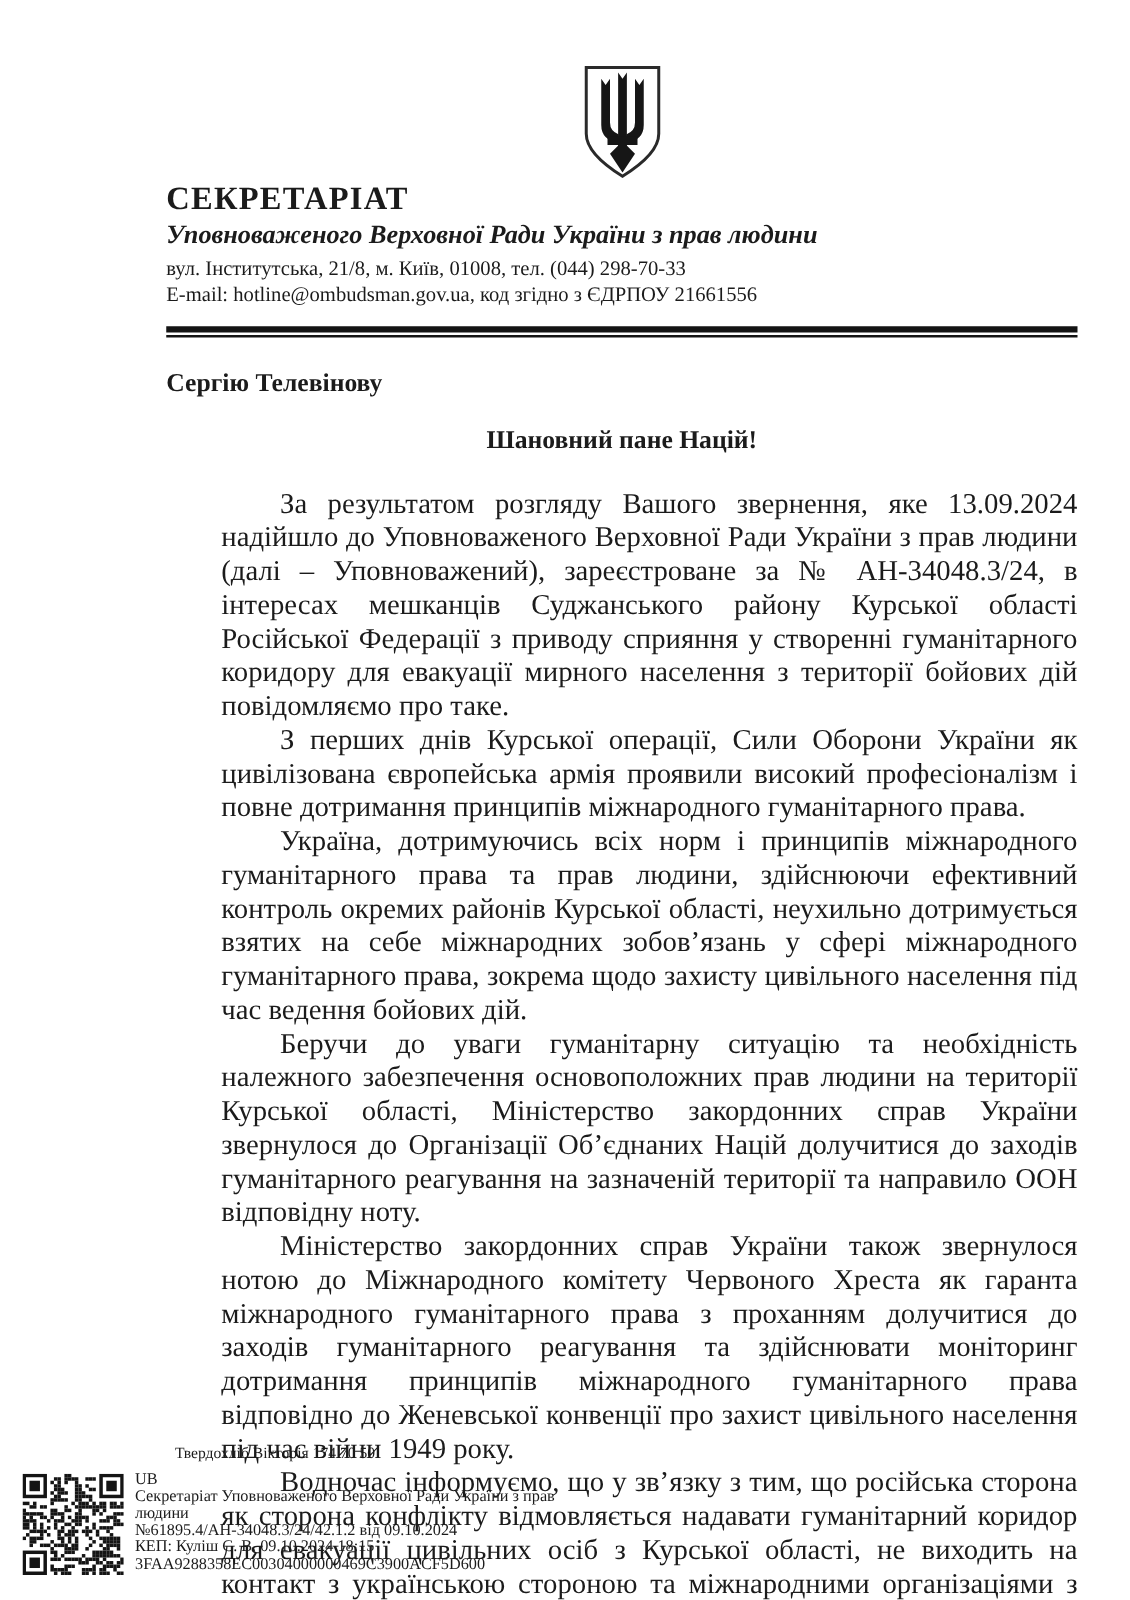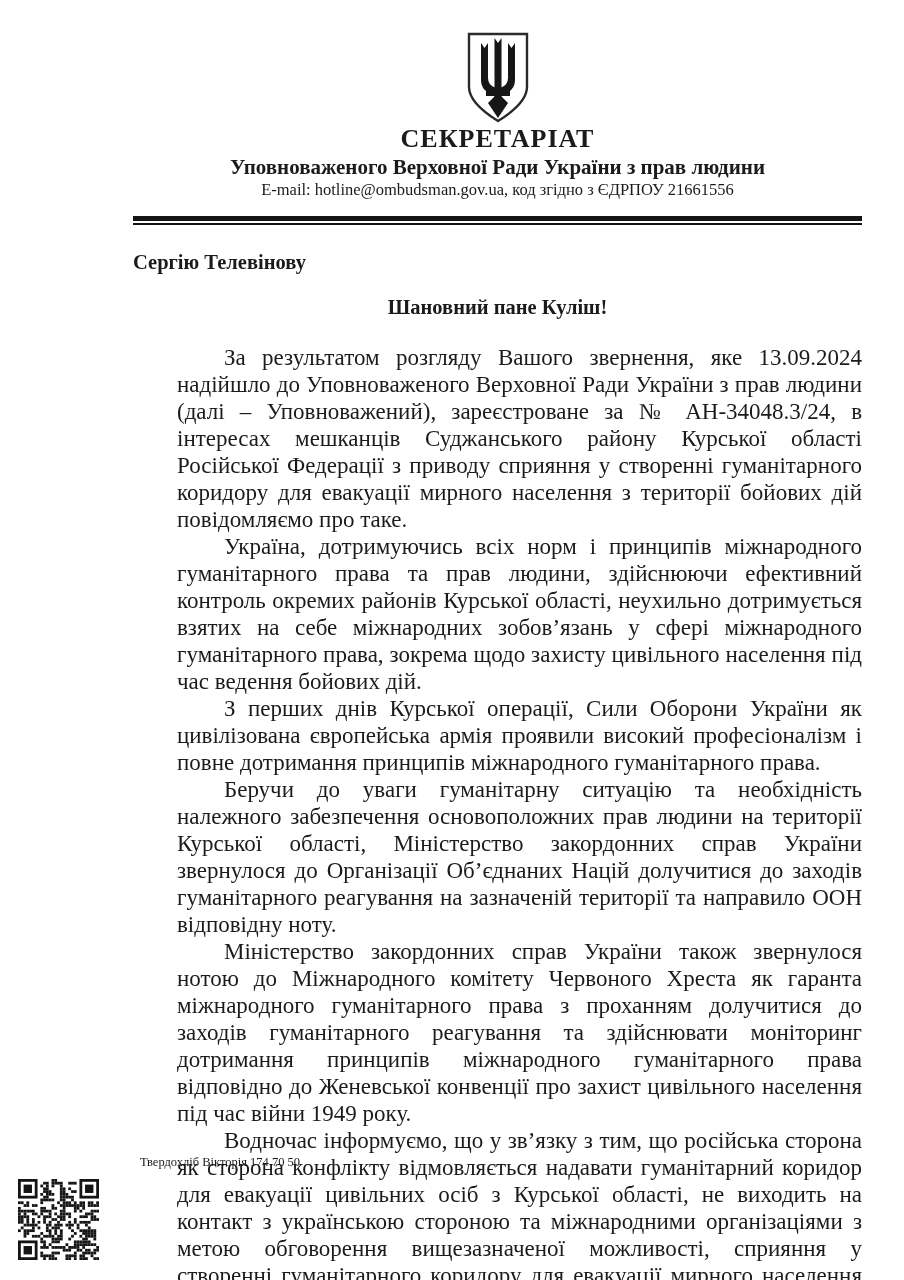--- a/index.html
+++ b/index.html
@@ -7,24 +7,24 @@
     position:relative;
     width:904px;height:1280px;
     background:#ffffff;
     overflow:hidden;
     margin:0 auto;
     font-family:"Liberation Serif","DejaVu Serif",serif;
     color:#1b1b1b;
   }
   .content{margin:0 42px 0 133px;}
   
-  .letterhead{padding-top:32px;text-align:center;}
+  .letterhead{padding-top:52px;text-align:left;}
   .emblem{display:block;margin:0 auto;width:66px;height:92px;}
   .org-title{font-size:26px;font-weight:bold;letter-spacing:1px;margin-top:1px;line-height:1.05;}
-  .org-subtitle{font-size:21px;font-weight:bold;margin-top:4px;line-height:1.1;}
+  .org-subtitle{font-size:21px;font-weight:bold;margin-top:4px;line-height:1.1;font-style:italic;}
   .org-address{font-size:16.5px;margin-top:7px;line-height:1.1;}
   .org-email{font-size:16.5px;margin-top:2px;line-height:1.1;}
   .rule{height:2px;border-top:5px solid #141414;border-bottom:2px solid #141414;margin-top:16px;}
   
   .recipient{margin-top:26px;text-align:left;font-size:20.5px;line-height:22.5px;}
   .recipient-name{font-weight:bold;}
   
   .salutation{margin-top:23px;text-align:center;font-weight:bold;font-size:20.5px;}
   
   .body-text{margin-top:25px;font-size:23px;line-height:27px;margin-left:44px;}
@@ -52,34 +52,35 @@
             <path d="M29.5,6 l3.5,5 3.5,-5 v62 h-7 z"></path>
             <path d="M16,11 l3.5,5 3.5,-5 v35 q0,7 7,9.5 v7 q-14,-2.5 -14,-14.5 z"></path>
             <path d="M50,11 l-3.5,5 -3.5,-5 v35 q0,7 -7,9.5 v7 q14,-2.5 14,-14.5 z"></path>
             <path d="M21,57 h24 v7 h-24 z"></path>
             <path d="M33,61 l10,10 -10,15 -10,-15 z"></path>
           </g>
         </svg>
       </span>
       <div class="org-title">СЕКРЕТАРІАТ</div>
       <div class="org-subtitle">Уповноваженого Верховної Ради України з прав людини</div>
+      <div class="org-address">вул. Інститутська, 21/8, м. Київ, 01008,  тел. (044) 298-70-33</div>
       <div class="org-email">E-mail: hotline@ombudsman.gov.ua, код згідно з ЄДРПОУ 21661556</div>
       <div class="rule"></div>
     </header>
 
     <div class="recipient">
       <div class="recipient-name">Сергію Телевінову</div>
     </div>
 
-    <div class="salutation">Шановний пане Куліш!</div>
+    <div class="salutation">Шановний пане Націй!</div>
 
     <main class="body-text">
       <p>За результатом розгляду Вашого звернення, яке 13.09.2024 надійшло до Уповноваженого Верховної Ради України з прав людини (далі – Уповноважений), зареєстроване за № АН-34048.3/24, в інтересах мешканців Суджанського району Курської області Російської Федерації з приводу сприяння у створенні гуманітарного коридору для евакуації мирного населення з території бойових дій повідомляємо про таке.</p>
+      <p>З перших днів Курської операції, Сили Оборони України як цивілізована європейська армія проявили високий професіоналізм і повне дотримання принципів міжнародного гуманітарного права.</p>
       <p>Україна, дотримуючись всіх норм і принципів міжнародного гуманітарного права та прав людини, здійснюючи ефективний контроль окремих районів Курської області, неухильно дотримується взятих на себе міжнародних зобов’язань у сфері міжнародного гуманітарного права, зокрема щодо захисту цивільного населення під час ведення бойових дій.</p>
-      <p>З перших днів Курської операції, Сили Оборони України як цивілізована європейська армія проявили високий професіоналізм і повне дотримання принципів міжнародного гуманітарного права.</p>
       <p>Беручи до уваги гуманітарну ситуацію та необхідність належного забезпечення основоположних прав людини на території Курської області, Міністерство закордонних справ України звернулося до Організації Об’єднаних Націй долучитися до заходів гуманітарного реагування на зазначеній  території та направило ООН відповідну ноту.</p>
       <p>Міністерство закордонних справ України також звернулося нотою до Міжнародного комітету Червоного Хреста як гаранта міжнародного гуманітарного права з проханням долучитися до заходів гуманітарного реагування та здійснювати моніторинг дотримання принципів міжнародного гуманітарного права відповідно до Женевської конвенції про захист цивільного населення під час війни 1949 року.</p>
       <p>Водночас інформуємо, що у зв’язку з тим, що російська сторона як сторона конфлікту відмовляється надавати гуманітарний коридор для евакуації цивільних осіб з Курської області, не виходить на контакт з українською стороною та міжнародними організаціями з метою обговорення вищезазначеної можливості, сприяння у створенні гуманітарного коридору для евакуації мирного населення наразі не вбачається можливим.</p>
     </main>
 
     <div class="signature">
       <div class="closing">З повагою</div>
 
     </div>
 
@@ -418,14 +419,21 @@
             <rect x="5.6" y="5.6" width="8.399999999999999" height="8.399999999999999" fill="#141414"></rect>
             <rect x="61.599999999999994" y="0" width="19.599999999999998" height="19.599999999999998"></rect>
             <rect x="64.39999999999999" y="2.8" width="14" height="14" fill="#fff"></rect>
             <rect x="67.19999999999999" y="5.6" width="8.399999999999999" height="8.399999999999999" fill="#141414"></rect>
             <rect x="0" y="61.599999999999994" width="19.599999999999998" height="19.599999999999998"></rect>
             <rect x="2.8" y="64.39999999999999" width="14" height="14" fill="#fff"></rect>
             <rect x="5.6" y="67.19999999999999" width="8.399999999999999" height="8.399999999999999" fill="#141414"></rect>
           </g>
         </svg>
     </span>
+    <div class="stamp-text">
+      <div>UB</div>
+      <div>Секретаріат Уповноваженого Верховної Ради України з прав людини</div>
+      <div>№61895.4/АН-34048.3/24/42.1.2 від 09.10.2024</div>
+      <div>КЕП: Куліш С. В. 09.10.2024 18:15</div>
+      <div>3FAA9288358EC00304000000469C3900ACF5D600</div>
+    </div>
   </div>
 </div>
 
 </body></html>

